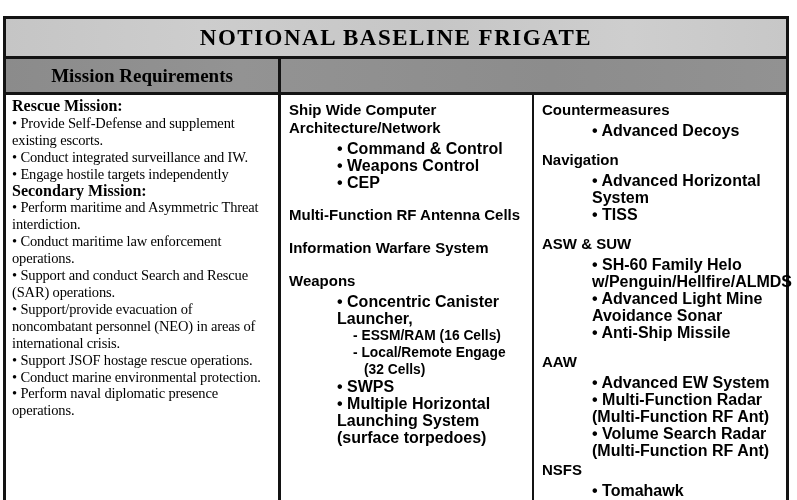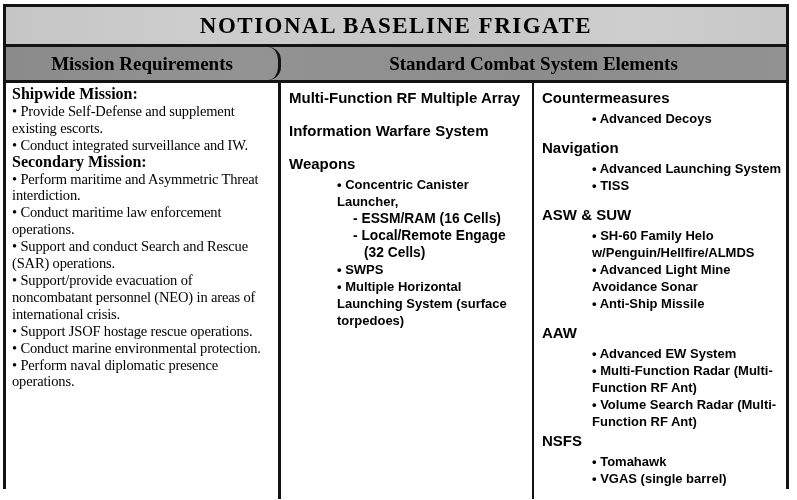--- a/index.html
+++ b/index.html
@@ -14,21 +14,21 @@
   body{
     width:797px;height:500px;
     background:var(--page-bg);
     position:relative;
     overflow:hidden;
     font-family:"Liberation Serif","DejaVu Serif",serif;
     color:var(--text);
     -webkit-font-smoothing:antialiased;
   }
   .doc-table{
-    position:absolute;left:3px;top:4px;
+    position:absolute;left:3px;top:16px;
     width:786px;height:485px;
     border:3px solid var(--border);
     display:flex;flex-direction:column;
     background:var(--page-bg);
   }
   .title-row{
     height:40px;flex:0 0 40px;
     background:linear-gradient(90deg,#c5c5c5,#cdcdcd 25%,#c6c6c6 55%,#cecece 80%,#c7c7c7);
     border-bottom:3px solid var(--border);
     display:flex;align-items:center;justify-content:center;
@@ -38,21 +38,21 @@
     font-family:"Liberation Serif","DejaVu Serif",serif;
   }
   .header-row{
     height:36px;flex:0 0 36px;
     background:linear-gradient(90deg,#8b8b8b,#939393 30%,#8c8c8c 70%,#929292);
     border-bottom:3px solid var(--border);
     display:flex;align-items:stretch;
   }
   .header-cell{
     display:flex;align-items:center;justify-content:center;
-    font-weight:bold;font-size:19px;border-radius:13px;
+    font-weight:bold;font-size:19px;
   }
   .header-left{width:275px;flex:0 0 275px;border-right:3px solid var(--border);}
   .header-right{flex:1;}
   .body-row{flex:1;display:flex;align-items:stretch;background:var(--page-bg);}
   .col-left{
     width:275px;flex:0 0 275px;
     border-right:3px solid var(--border);
     padding:3px 3px 0 6px;
     font-size:14.5px;line-height:16.9px;letter-spacing:-0.15px;
   }
@@ -70,76 +70,82 @@
     font-weight:bold;
   }
   
   .m-heading{font-weight:bold;font-size:16px;letter-spacing:0;}
   .m-bullet{font-weight:normal;}
   
   .section{margin-bottom:15px;}
   .col-right .section{margin-bottom:12px;}
   .col-right .section:nth-child(5){margin-top:-10px;}
   .c-heading{font-size:15px;line-height:18px;margin-bottom:3px;}
-  .c-bullet{font-size:13px;line-height:17px;margin-left:48px;}
+  .c-bullet{font-size:16px;line-height:17px;margin-left:48px;}
   .col-right .c-bullet{margin-left:50px;}
   .c-sub{font-size:13.8px;line-height:17px;margin-left:64px;padding-left:11px;text-indent:-11px;}
 </style>
 </head>
 <body>
 
 <div class="doc-table">
 
   <div class="title-row">
     <div class="title">NOTIONAL BASELINE FRIGATE</div>
   </div>
 
   <div class="header-row">
     <div class="header-cell header-left">Mission Requirements</div>
-    <div class="header-cell header-right">Standard Combat System Elements</div>
   </div>
 
   <div class="body-row">
     <div class="col-left" id="mission-col">
-        <div class="m-heading">Shipwide Mission:</div>
+        <div class="m-heading">Rescue Mission:</div>
         <div class="m-bullet">• Provide Self-Defense and supplement existing escorts.</div>
         <div class="m-bullet">• Conduct integrated surveillance and IW.</div>
+        <div class="m-bullet">• Engage hostile targets independently</div>
         <div class="m-heading">Secondary Mission:</div>
         <div class="m-bullet">• Perform maritime and Asymmetric Threat interdiction.</div>
         <div class="m-bullet">• Conduct maritime law enforcement operations.</div>
         <div class="m-bullet">• Support and conduct Search and Rescue (SAR) operations.</div>
         <div class="m-bullet">• Support/provide evacuation of noncombatant personnel (NEO) in areas of international crisis.</div>
         <div class="m-bullet">• Support JSOF hostage rescue operations.</div>
         <div class="m-bullet">• Conduct marine environmental protection.</div>
         <div class="m-bullet">• Perform naval diplomatic presence operations.</div>
       </div>
     <div class="col-mid" id="combat-mid-col">
         <div class="section">
-          <div class="c-heading">Multi-Function RF Multiple Array</div>
+          <div class="c-heading">Ship Wide Computer Architecture/Network</div>
+          <div class="c-bullet">• Command &amp; Control</div>
+          <div class="c-bullet">• Weapons Control</div>
+          <div class="c-bullet">• CEP</div>
+        </div>
+        <div class="section">
+          <div class="c-heading">Multi-Function RF Antenna Cells</div>
         </div>
         <div class="section">
           <div class="c-heading">Information Warfare System</div>
         </div>
         <div class="section">
           <div class="c-heading">Weapons</div>
           <div class="c-bullet">• Concentric Canister Launcher,</div>
           <div class="c-sub">-  ESSM/RAM (16 Cells)</div>
           <div class="c-sub">-  Local/Remote Engage (32 Cells)</div>
           <div class="c-bullet">• SWPS</div>
           <div class="c-bullet">• Multiple Horizontal Launching System (surface torpedoes)</div>
         </div>
       </div>
     <div class="col-right" id="combat-right-col">
         <div class="section">
           <div class="c-heading">Countermeasures</div>
           <div class="c-bullet">• Advanced Decoys</div>
         </div>
         <div class="section">
           <div class="c-heading">Navigation</div>
-          <div class="c-bullet">• Advanced Launching System</div>
+          <div class="c-bullet">• Advanced Horizontal System</div>
           <div class="c-bullet">• TISS</div>
         </div>
         <div class="section">
           <div class="c-heading">ASW &amp; SUW</div>
           <div class="c-bullet">• SH-60 Family Helo w/Penguin/Hellfire/ALMDS</div>
           <div class="c-bullet">• Advanced Light Mine Avoidance Sonar</div>
           <div class="c-bullet">• Anti-Ship Missile</div>
         </div>
         <div class="section">
           <div class="c-heading">AAW</div>

